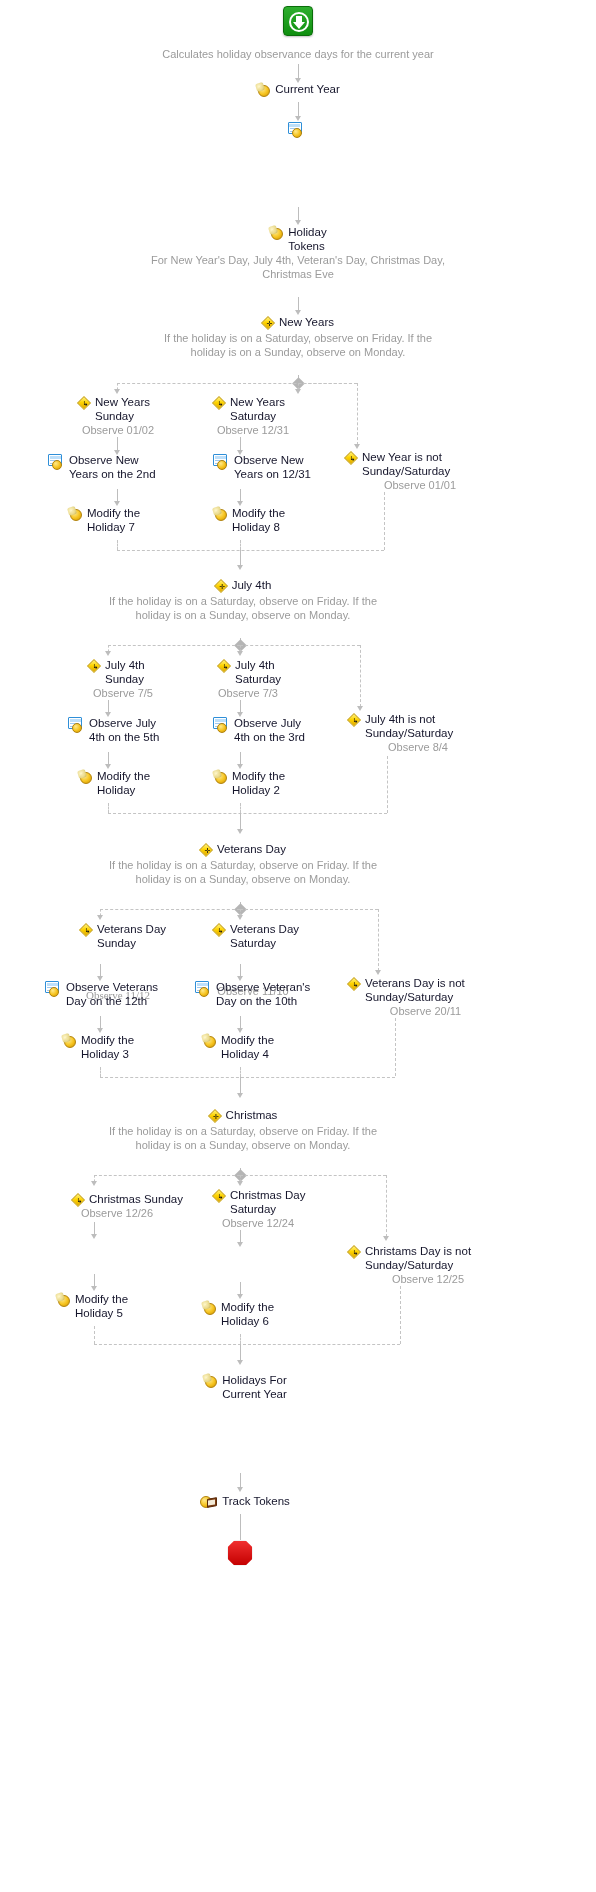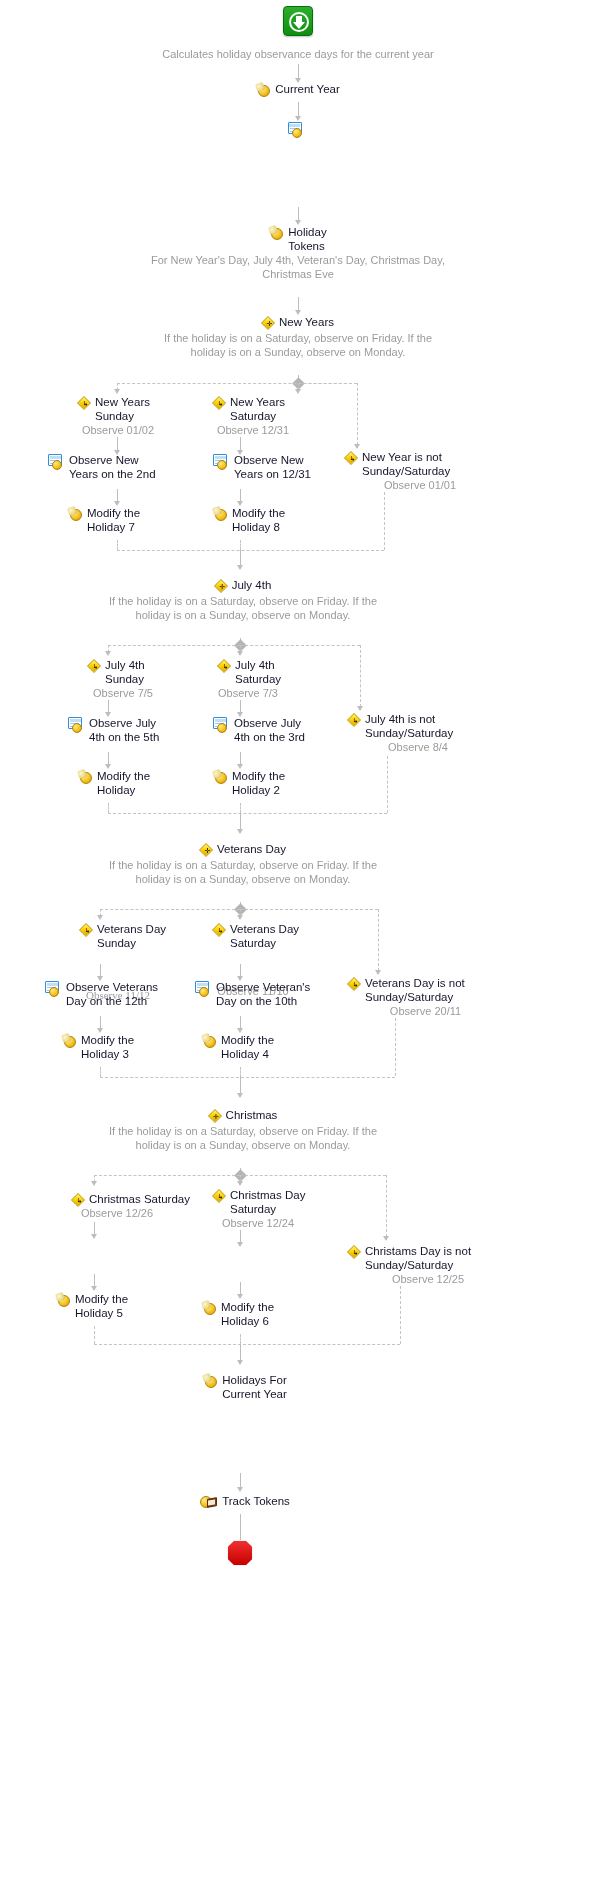--- a/index.html
+++ b/index.html
@@ -544,21 +544,21 @@
   <div class="arrowhead" style="left:90.5px;top:1181px;"></div>
   <div class="arrowhead" style="left:236.5px;top:1181px;"></div>
   <div class="arrowhead" style="left:382.5px;top:1236px;"></div>
 
   <div class="node" style="left:72px;top:1192px;width:170px;">
     <div class="nodehead">
       <span class="ico ico-dia">
           <span class="dia-s"></span>
           <span class="dia-g">↳</span>
         </span>
-      <span class="nodetitle">Christmas Saturday</span>
+      <span class="nodetitle">Christmas Sunday</span>
     </div>
   </div>
   <div class="caption" style="left:52px;top:1206px;width:130px;">Observe 12/26</div>
 
   <div class="node" style="left:213px;top:1188px;width:150px;">
     <div class="nodehead">
       <span class="ico ico-dia">
           <span class="dia-s"></span>
           <span class="dia-g">↳</span>
         </span>

